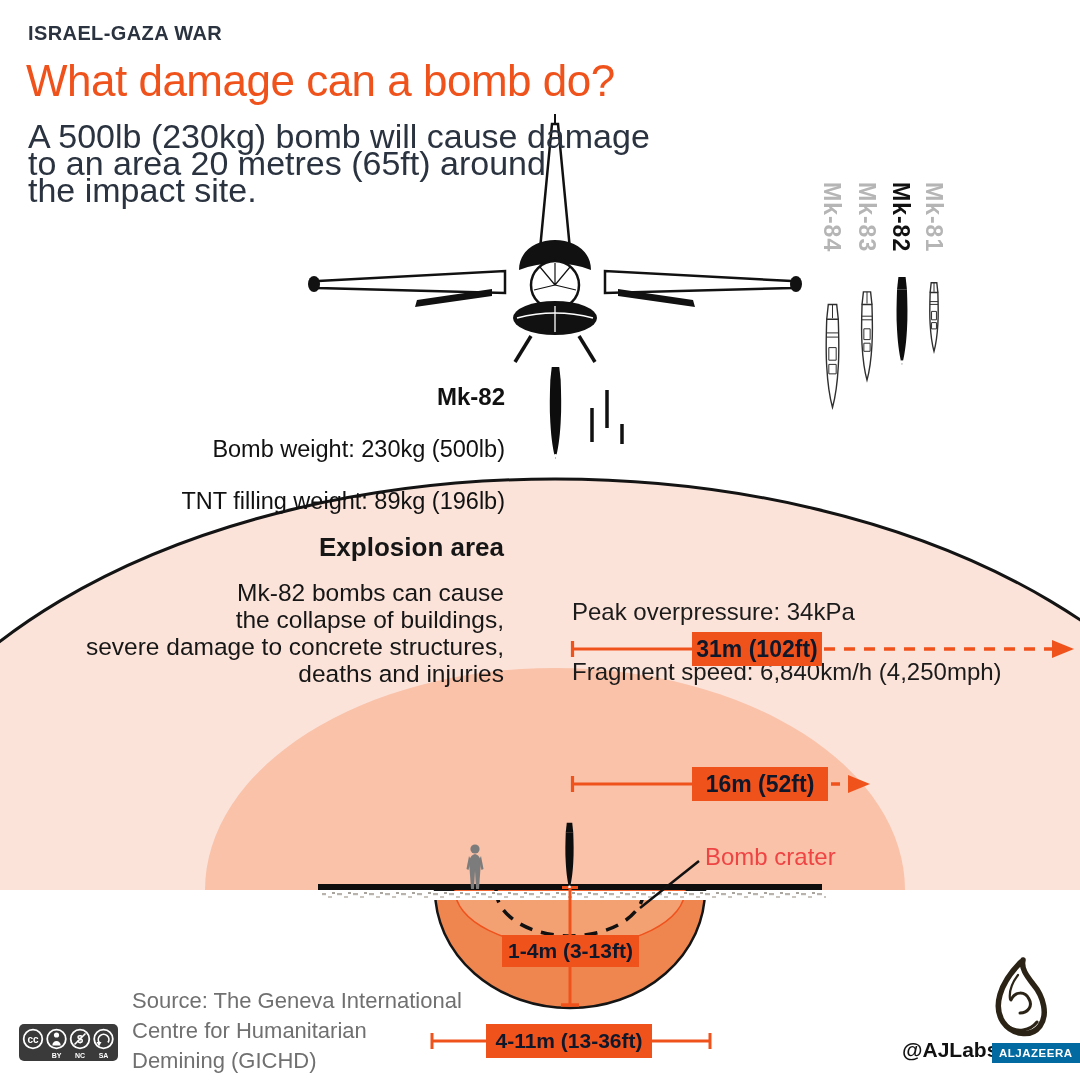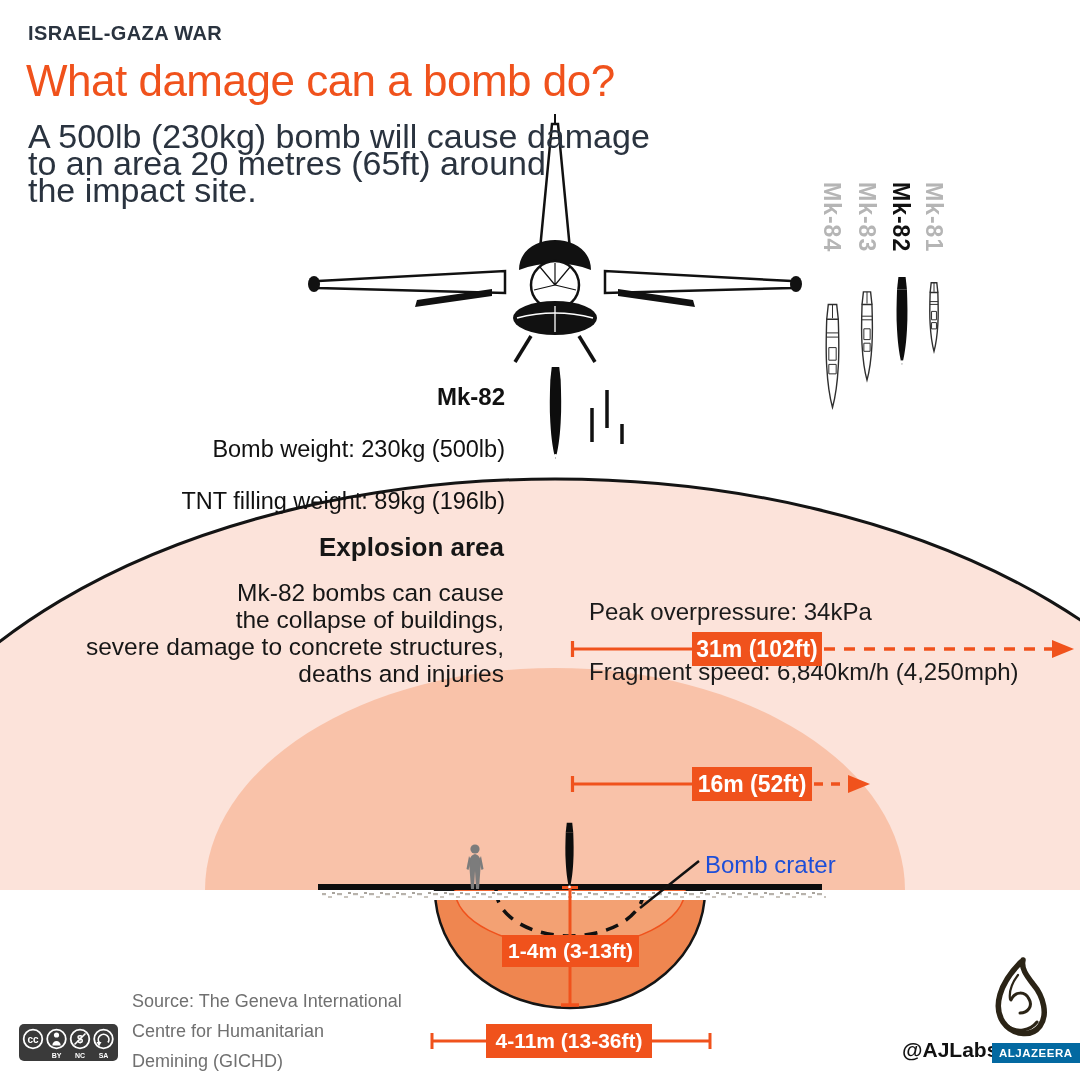--- a/index.html
+++ b/index.html
@@ -16,30 +16,30 @@
   .title{left:26px;top:56px;font-size:44px;font-weight:500;color:var(--accent);letter-spacing:-.5px;}
   .subtitle{left:28px;top:123px;font-size:34px;line-height:27px;color:var(--navy);}
   .mklabel{position:absolute;z-index:2;top:182px;writing-mode:vertical-rl;font-size:23px;
            font-weight:600;color:var(--labelGray);letter-spacing:1px;}
   .mklabel.hl{color:#111;font-weight:700;}
   .infoblock{right:575px;top:358px;text-align:right;font-size:23.5px;line-height:26px;color:#111;}
   .infoblock .name{font-weight:700;font-size:24px;}
   .exploblock{right:576px;top:516px;text-align:right;color:#161616;}
   .exploblock .head{font-weight:700;font-size:26px;line-height:27px;}
   .exploblock .body{font-size:24.5px;line-height:27px;}
-  .zonetext{font-size:24px;line-height:30px;color:#1b1b1b;margin-left:17px;}
+  .zonetext{font-size:24px;line-height:30px;color:#1b1b1b;}
   .zone1{left:572px;top:567px;} .zone2{left:572px;top:703px;}
-  .badge{position:absolute;z-index:3;background:var(--accent);color:#ffffff;font-weight:700;
+  .badge{position:absolute;z-index:3;background:var(--accent);color:#0f172a;font-weight:700;
          display:flex;align-items:center;justify-content:center;}
   .badge31{left:692px;top:632px;width:130px;height:34px;font-size:23px;}
-  .badge16{left:692px;top:767px;width:120px;height:34px;font-size:23px;}
+  .badge16{left:692px;top:767px;width:136px;height:34px;font-size:23px;}
   .badge14{left:502px;top:935px;width:137px;height:32px;font-size:21px;}
   .badge411{left:486px;top:1024px;width:166px;height:34px;font-size:21px;}
-  .craterlabel{left:705px;top:843px;font-size:24px;color:#1d4ed8;margin-top:8px;}
-  .source{left:132px;top:986px;font-size:18px;line-height:30px;color:var(--sourceGray);}
+  .craterlabel{left:705px;top:843px;font-size:24px;color:#ef4444;}
+  .source{left:132px;top:986px;font-size:22px;line-height:30px;color:var(--sourceGray);}
   .credit{left:902px;top:1038px;font-size:21px;font-weight:700;color:#111;}
   .brand{left:992px;top:1043px;background:#0369a1;color:#fff;font-size:11.5px;font-weight:700;
          letter-spacing:.5px;padding:4px 7px;}
   
   .f-outer{fill:var(--domeOuter);} .f-mid{fill:var(--domeMid);}
   .f-deep{fill:var(--blastDeep);} .f-bowl{fill:var(--blastBowl);}
   .s-accent{stroke:var(--accent);} .f-accent{fill:var(--accent);}
 </style>
 </head>
 <body>

